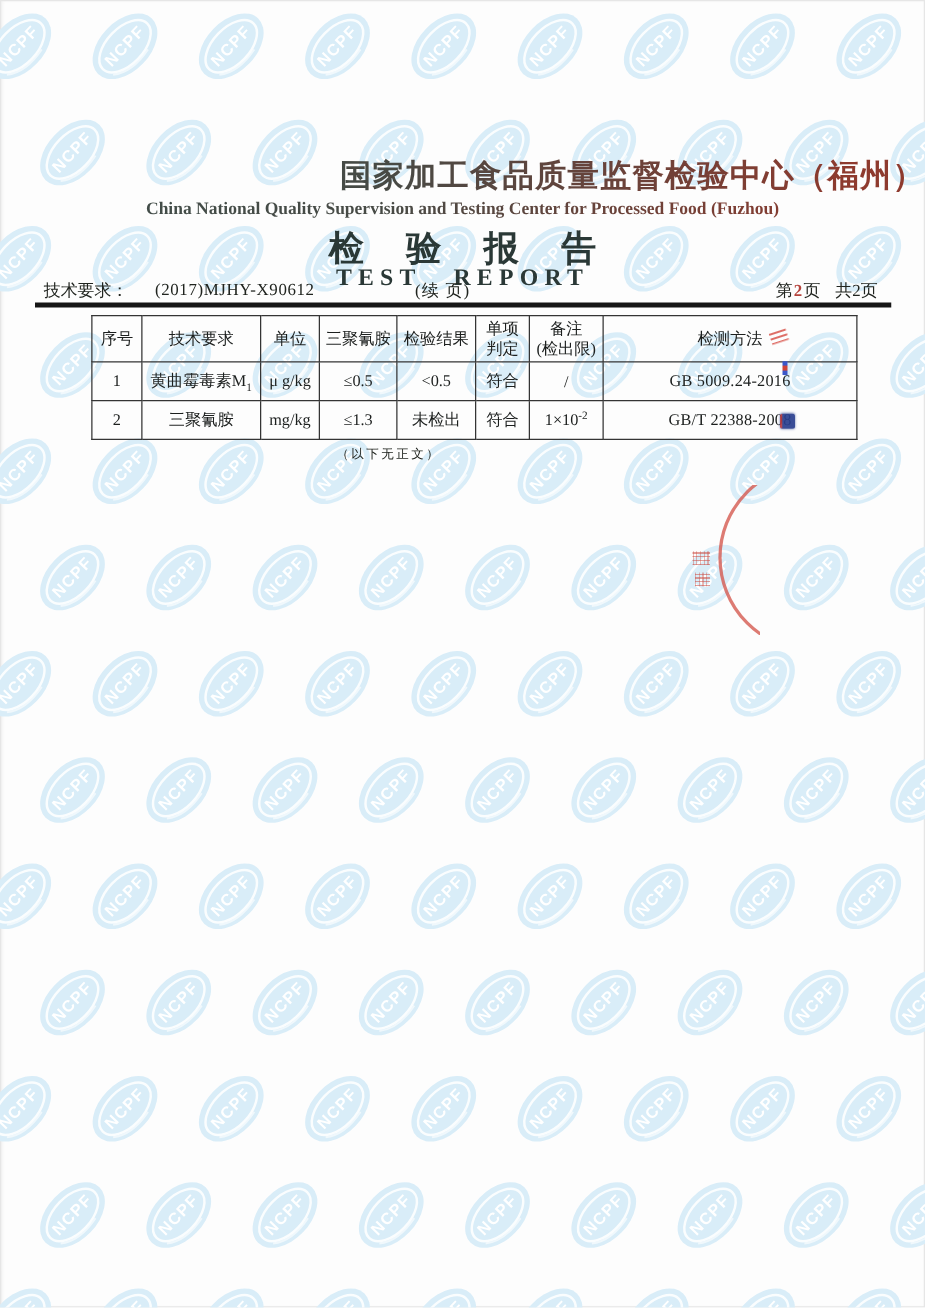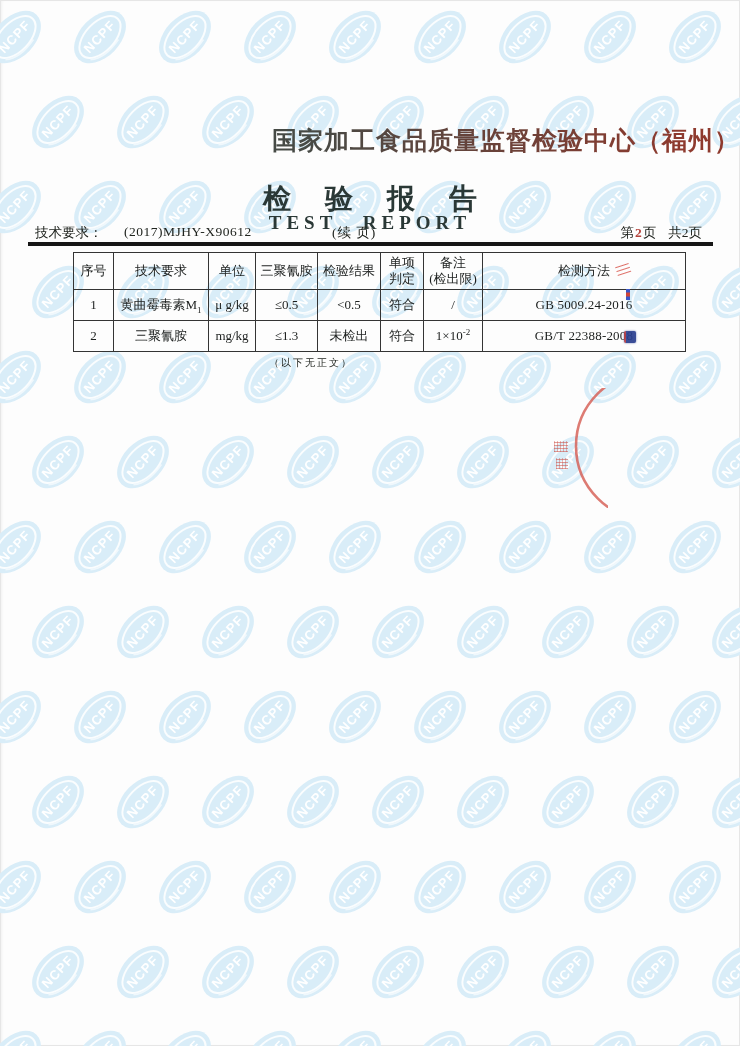--- a/index.html
+++ b/index.html
@@ -997,20 +997,21 @@
           <g transform="rotate(-46 33 33)">
             <ellipse cx="33" cy="33" rx="31" ry="20" fill="#d9edf8"></ellipse>
             <ellipse cx="33" cy="33" rx="25.5" ry="14.5" fill="none" stroke="rgba(255,255,255,.85)" stroke-width="2"></ellipse>
             <path d="M10,42 Q22,52 44,48" stroke="rgba(255,255,255,.6)" fill="none" stroke-width="1.5"></path>
             <text x="33" y="37" text-anchor="middle" font-size="13" font-weight="bold" letter-spacing="1" fill="#ffffff" font-family="Liberation Sans, sans-serif">NCPF</text>
           </g>
         </svg></div>
     </div>
 
   <div class="abs org-cn grad">国家加工食品质量监督检验中心（福州）</div>
+  <div class="abs org-en grad">China National Quality Supervision and Testing Center for Processed Food (Fuzhou)</div>
   <div class="abs t-cn">检验报告</div>
   <div class="abs t-en">TEST REPORT</div>
 
   <div class="abs meta">
     <span class="lab">技术要求：</span>
     <span class="val">(2017)MJHY-X90612</span>
     <span class="cont">(续 页)</span>
     <span class="pages"><span>第</span><span class="red2">2</span><span>页</span><span class="tot">共2页</span></span>
   </div>
 

